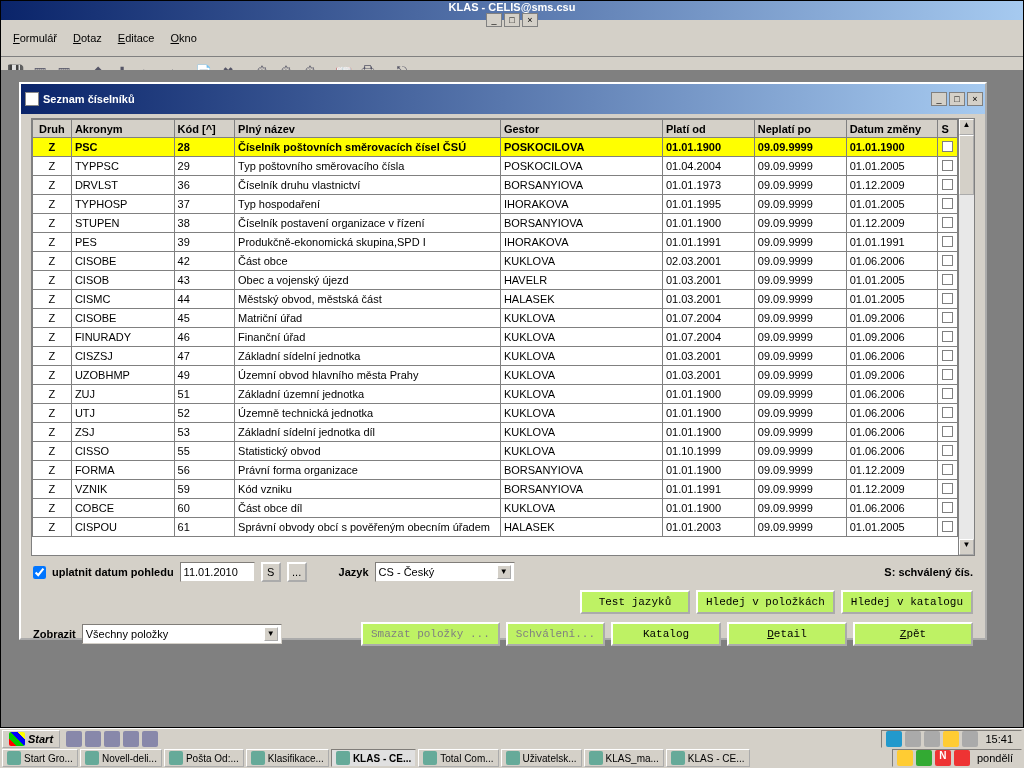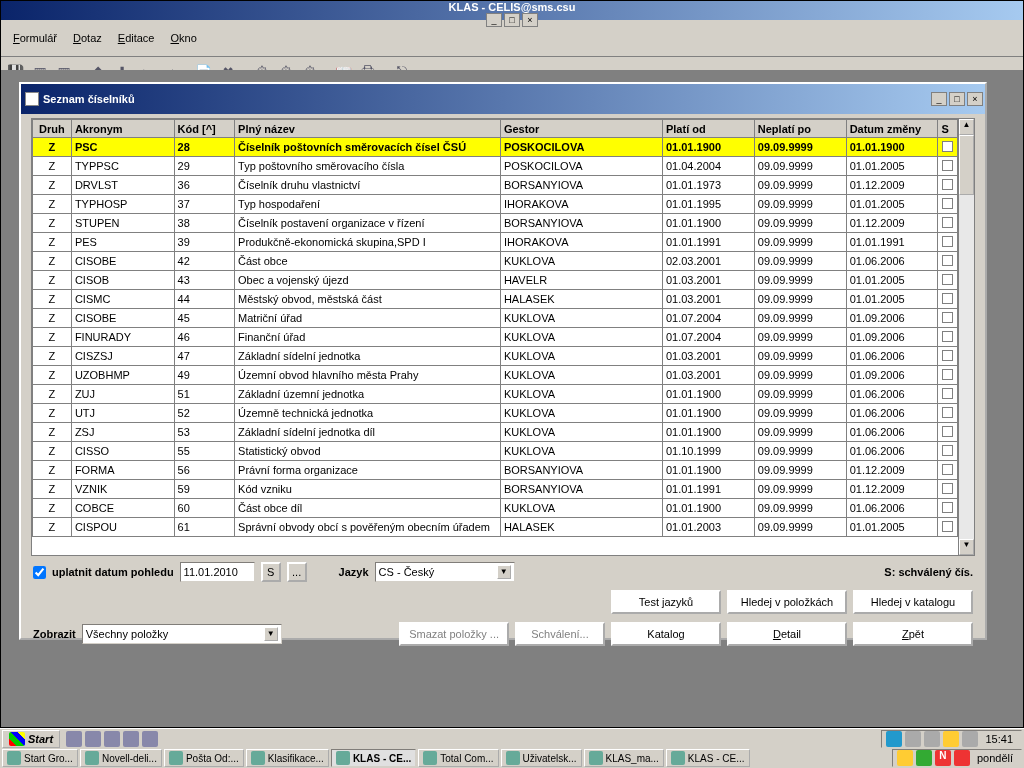--- a/index.html
+++ b/index.html
@@ -50,21 +50,21 @@
 .scroll-track { flex: 1; background: #e8e8e8; position: relative; }
 .scroll-thumb { position: absolute; top: 0; width: 100%; height: 60px; background: #d4d0c8; border: 1px outset #fff; }
 
 .bottom-controls { padding: 6px 2px 2px 2px; }
 .row-ctrl { display: flex; align-items: center; gap: 6px; margin-bottom: 8px; }
 .lbl-bold { font-weight: bold; }
 .text-input { background: #fff; border: 1px inset #d4d0c8; padding: 1px 3px; height: 20px; font-size: 11px; }
 .combo { background: #fff; border: 1px inset #d4d0c8; padding: 1px 3px; height: 20px; font-size: 11px; display: flex; align-items: center; justify-content: space-between; }
 .combo-arrow { width: 14px; height: 14px; background: #d4d0c8; border: 1px outset #fff; font-size: 8px; text-align: center; line-height: 12px; }
 .small-btn { width: 20px; height: 20px; background: #d4d0c8; border: 2px outset #fff; font-size: 11px; text-align: center; }
-.btn { height: 24px; background: #ffffff; border: 2px outset #fff; padding: 0 8px; font-size: 11px; min-width: 90px; }
+.btn { height: 24px; background: #bef264; border: 2px outset #fff; padding: 0 8px; font-size: 11px; min-width: 90px; font-family: Liberation Mono, monospace; }
 .btn[disabled] { color: #808080; }
 .checkbox-real { width: 13px; height: 13px; }
 
 .taskbar { position: absolute; bottom: 0; left: 0; width: 1024px; height: 40px; background: #d4d0c8; border-top: 1px solid #fff; display: flex; flex-direction: column; }
 .taskbar-row1 { height: 20px; display: flex; align-items: center; padding: 0 2px; }
 .start-btn { display: flex; align-items: center; gap: 3px; padding: 1px 6px; border: 1px outset #fff; font-weight: bold; font-size: 11px; font-style: italic; }
 .start-flag { width: 16px; height: 14px; background: linear-gradient(45deg, #f00 25%, #0c0 25% 50%, #00f 50% 75%, #ff0 75%); border-radius: 2px; }
 .quick-launch { display: flex; gap: 3px; margin-left: 6px; }
 .ql-icon { width: 16px; height: 16px; background: #88a; border-radius: 2px; }
 .systray { margin-left: auto; display: flex; align-items: center; gap: 3px; padding: 0 4px; border: 1px inset #d4d0c8; }

